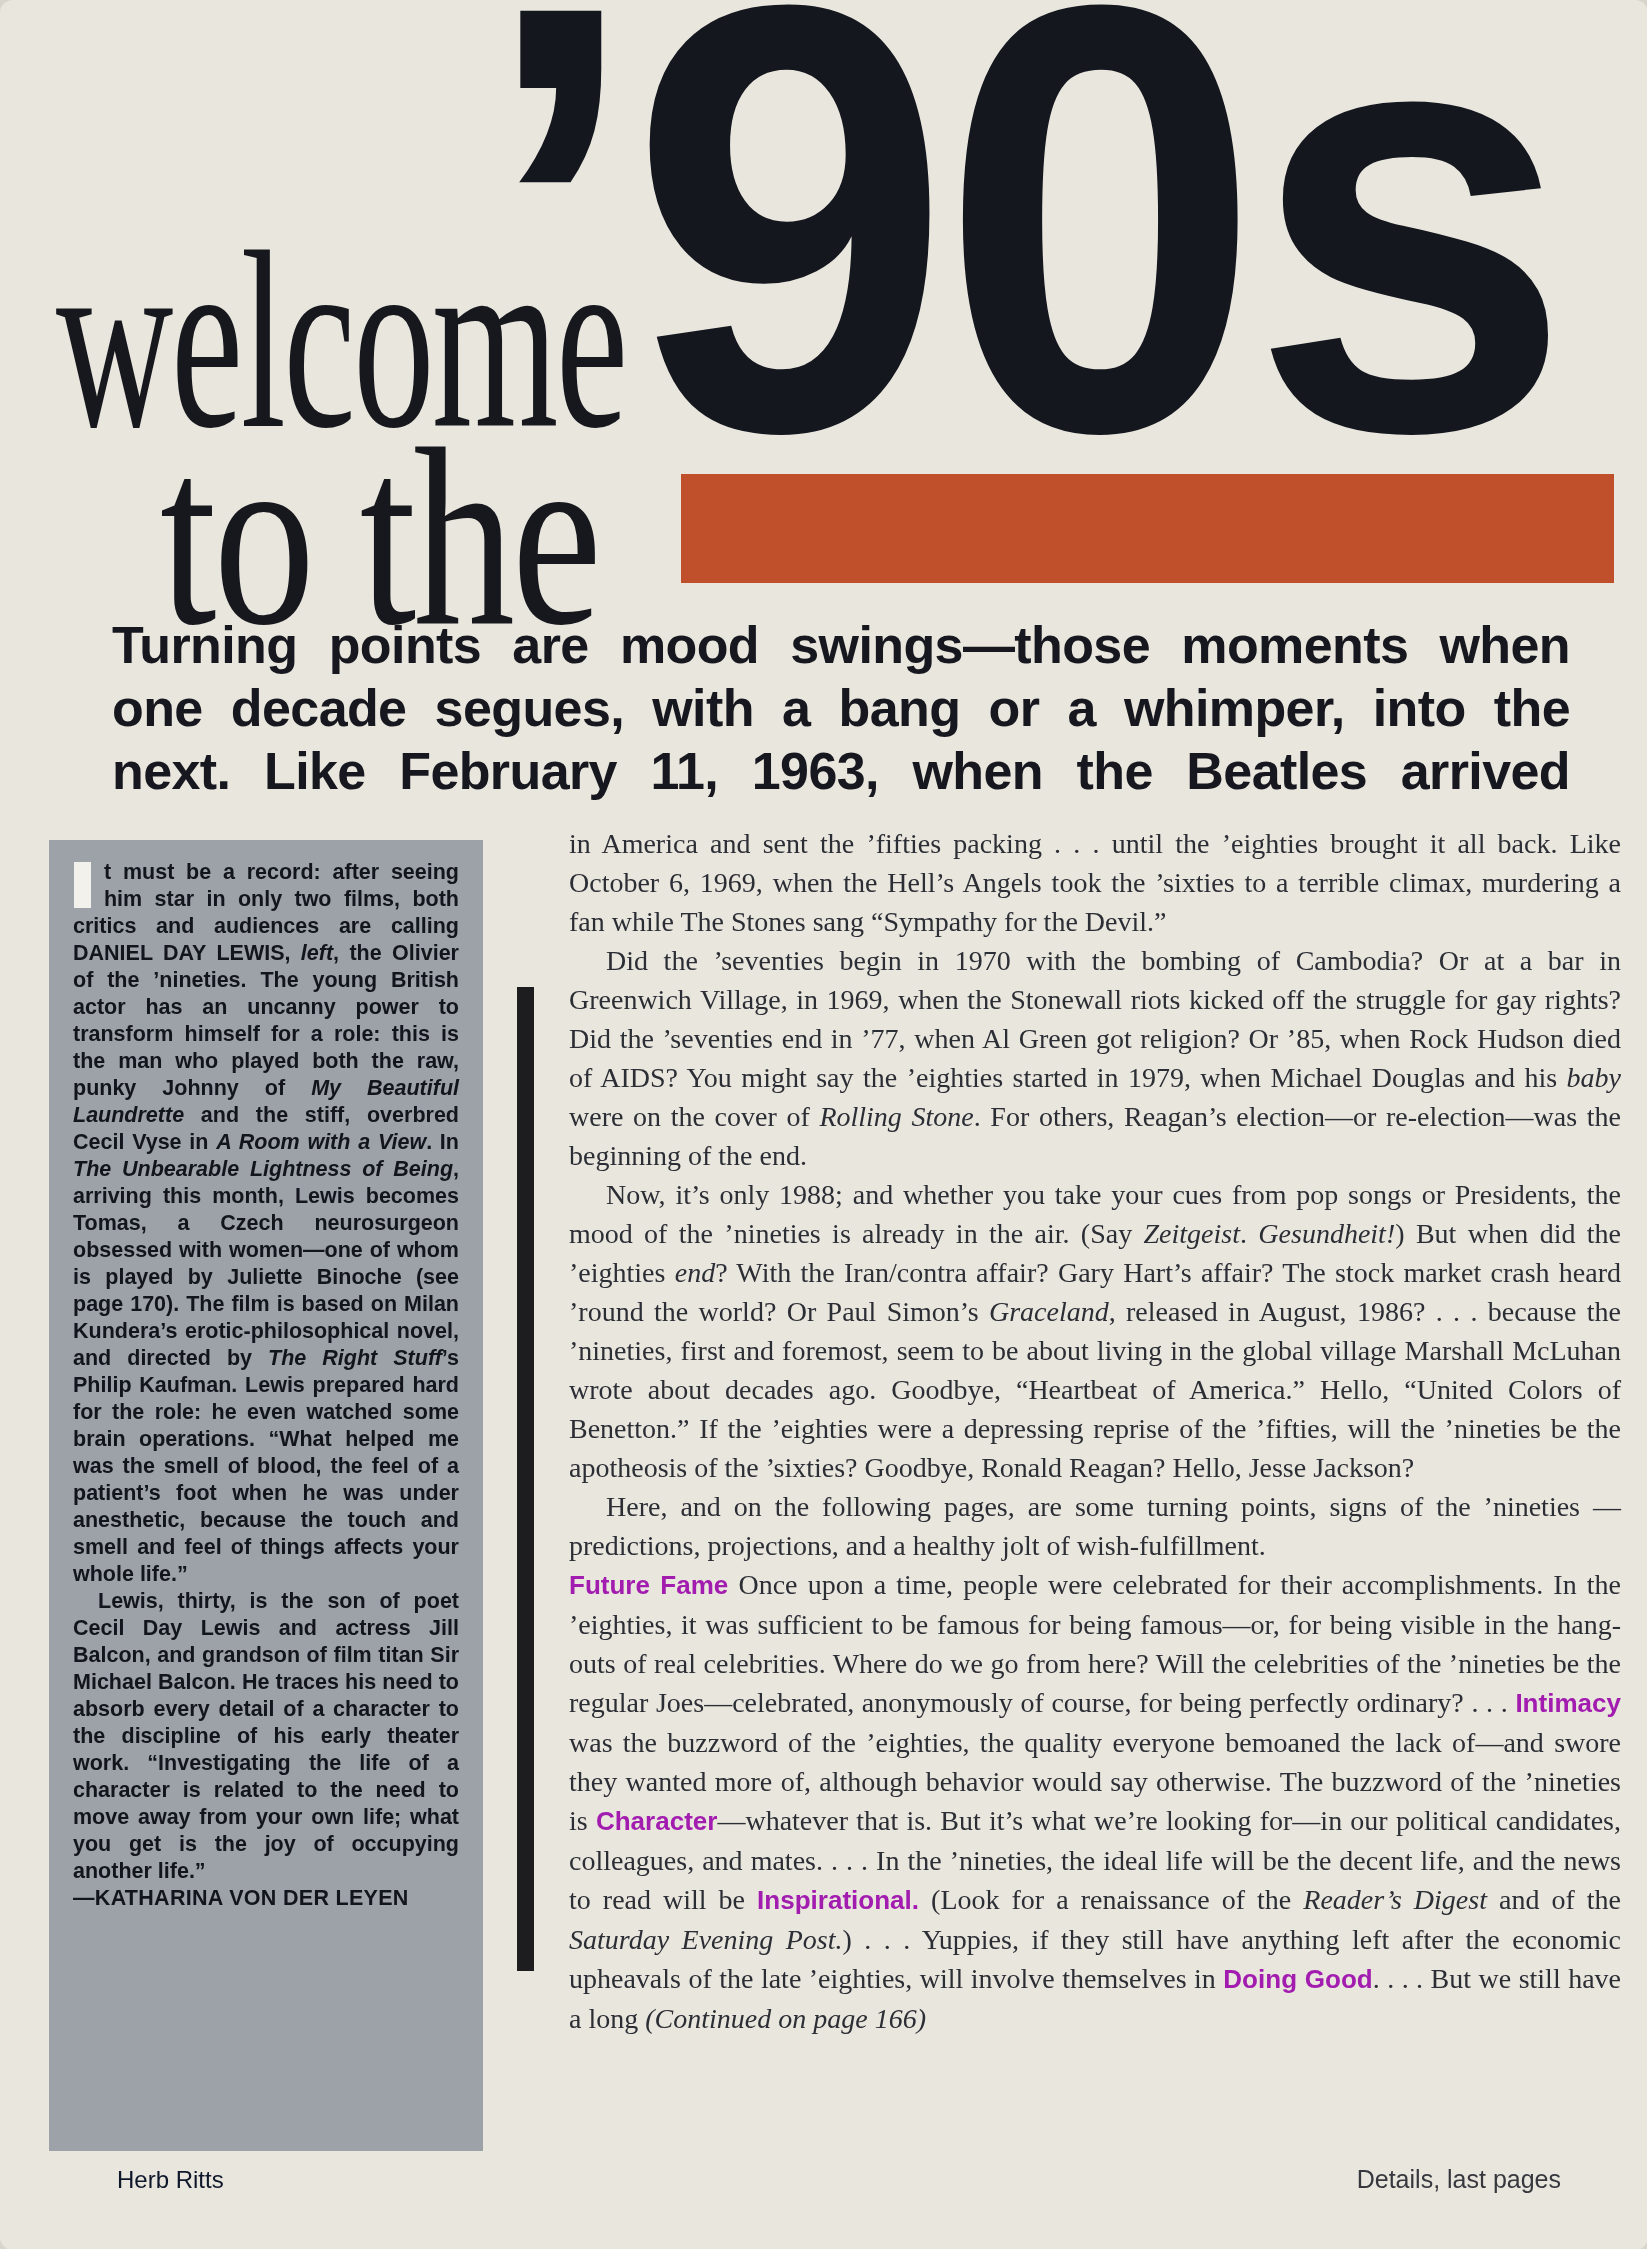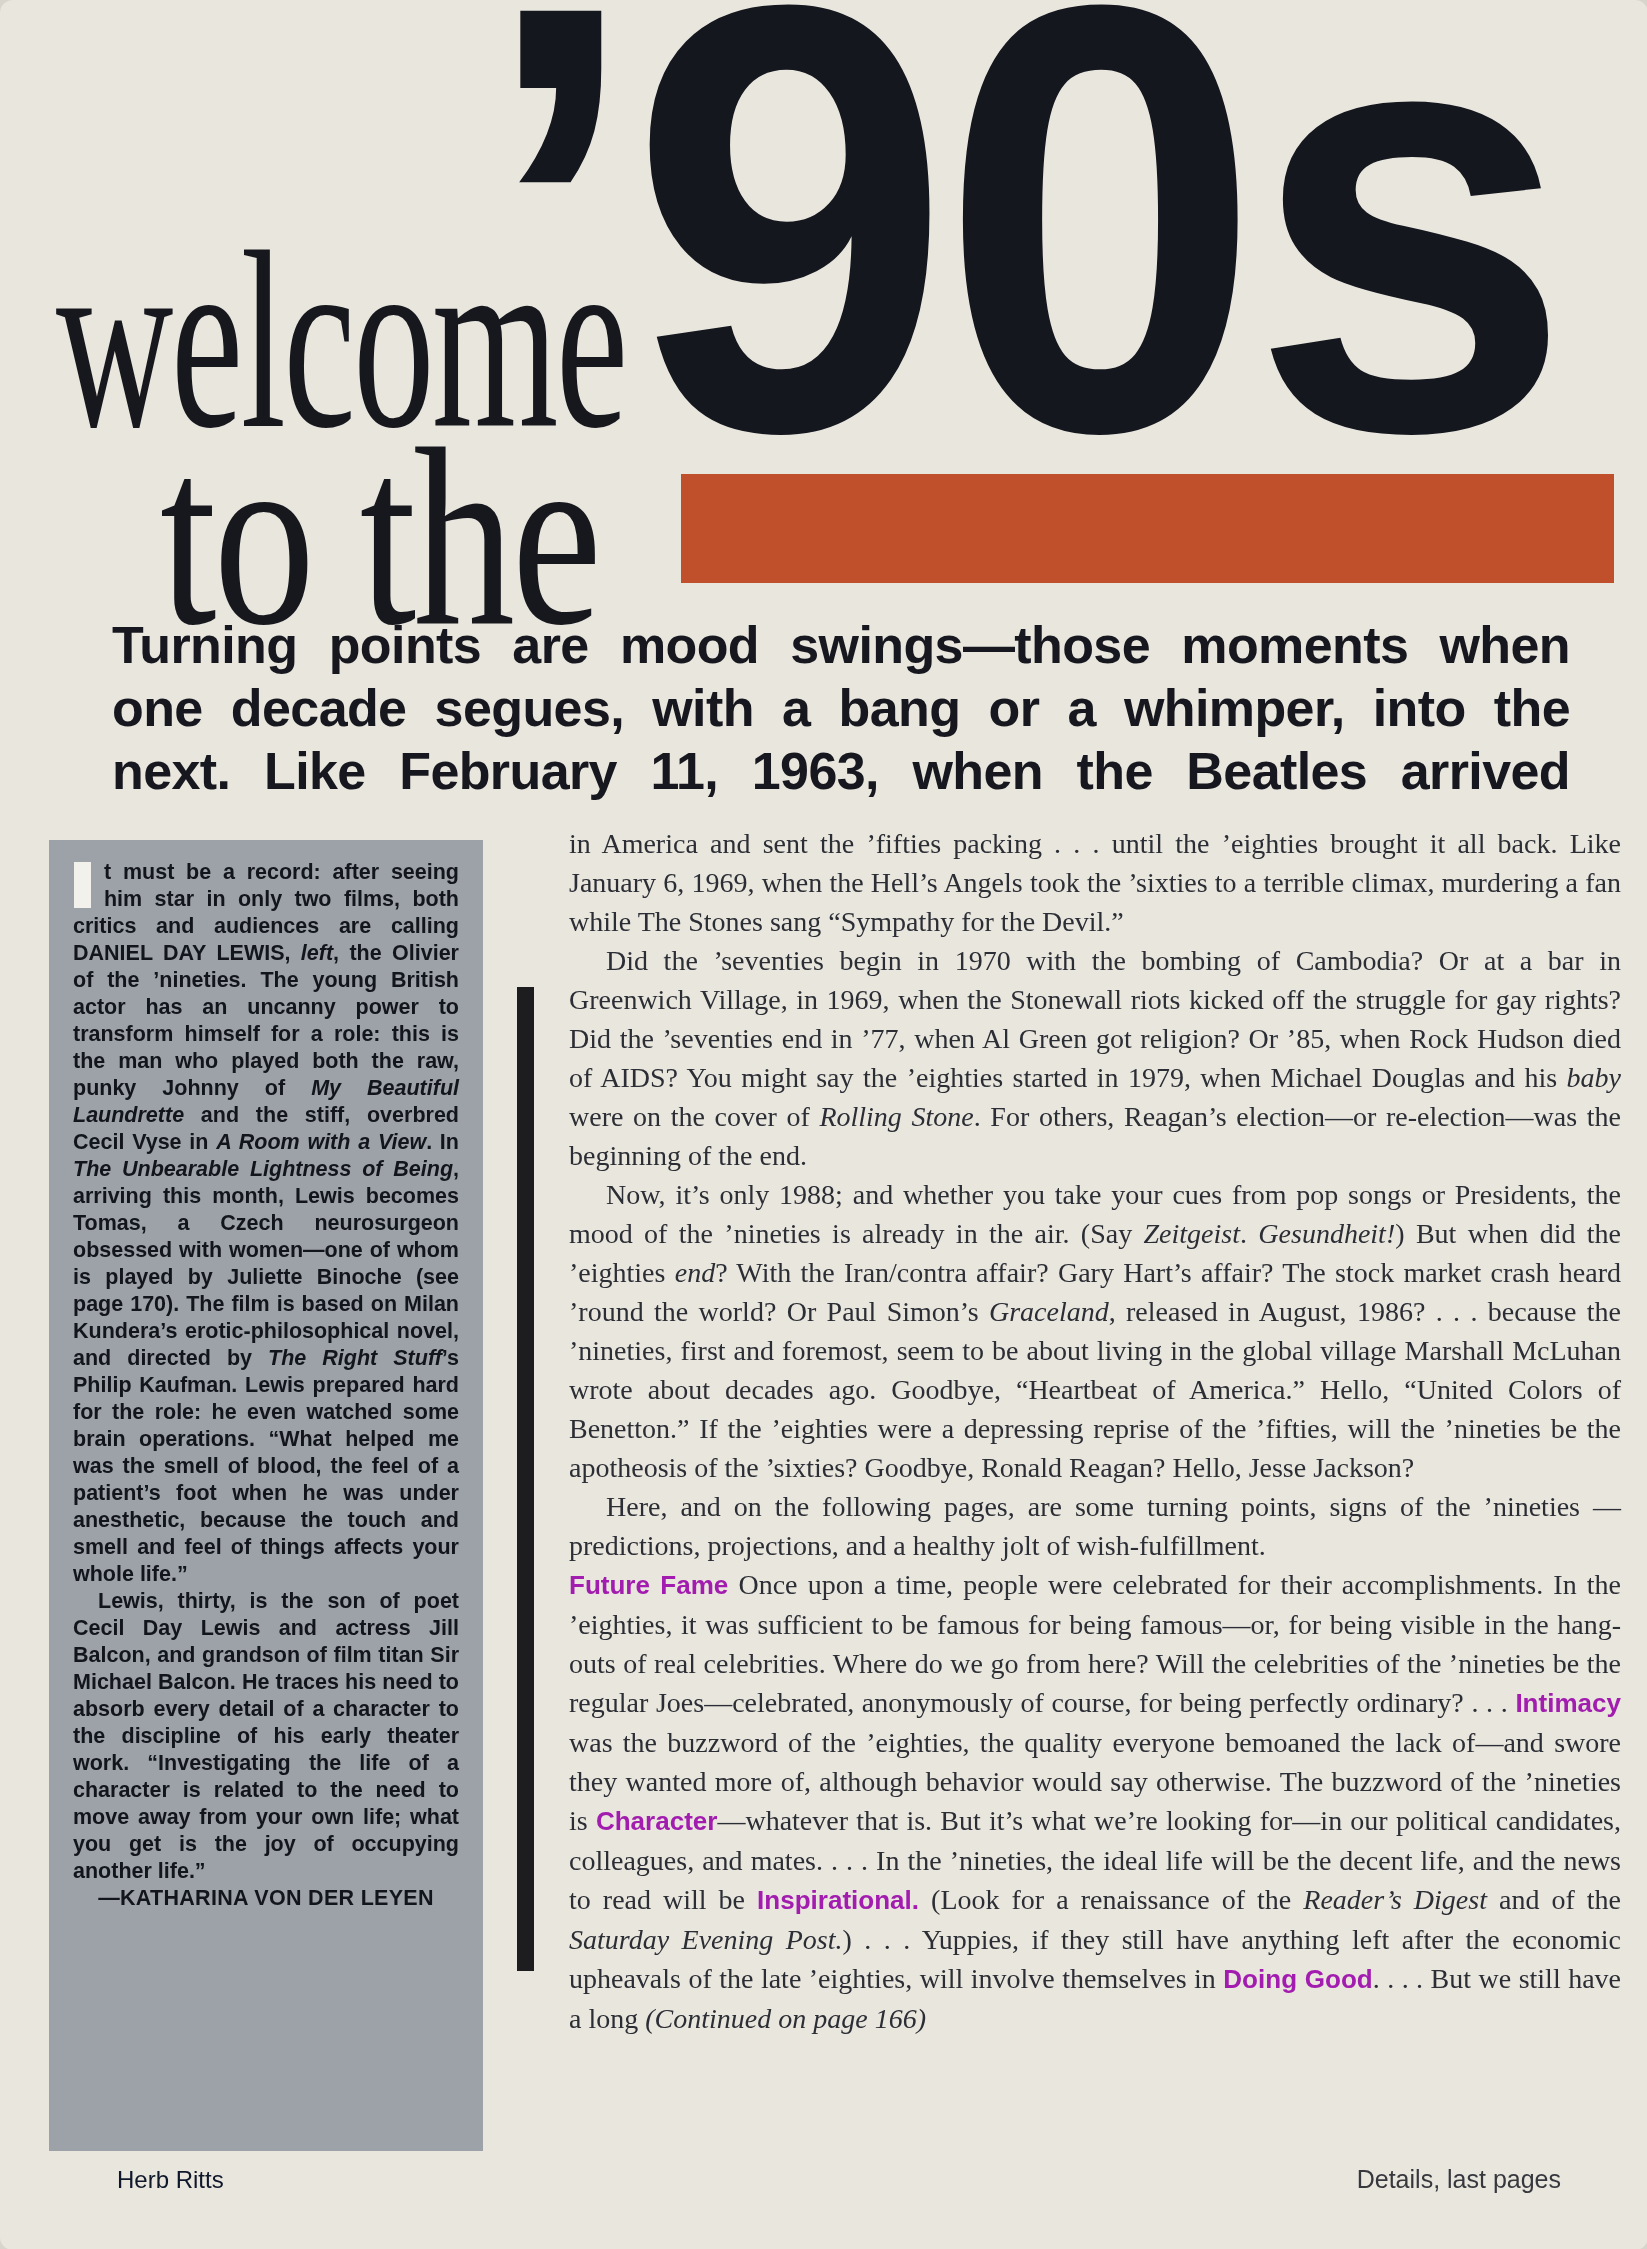--- a/index.html
+++ b/index.html
@@ -46,21 +46,21 @@
     font-size:21.5px; line-height:27px; color:#13151d;
     text-align:justify; hyphens:auto; -webkit-hyphens:auto;
   }
   .sidebar p{margin:0;}
   .sb-ind{text-indent:25px;}
   .dropcap{
     float:left; width:17px; height:46px; background:#f2f1ec;
     margin:3.2px 12.7px 0 1.3px;
   }
   .sb-byline{
-    margin-top:0; letter-spacing:0.3px; text-align:center;
+    margin-top:0; letter-spacing:0.3px; text-align:left;
   }
   .i{font-style:italic;}
   
   .vrule{
     position:absolute; left:517px; top:987px; width:17px; height:984px;
     background:#1d1d1f;
   }
   
   .bodycol{
     position:absolute; left:569px; top:824px; width:1052px;
@@ -104,21 +104,21 @@
 
   <aside class="sidebar">
     <p><span class="dropcap"></span><span>t must be a record: after seeing him star in only two films, both critics and audiences are calling DANIEL DAY LEWIS, <span class="i">left</span>, the Olivier of the ’nineties. The young British actor has an uncanny power to transform himself for a role: this is the man who played both the raw, punky Johnny of <span class="i">My Beautiful Laundrette</span> and the stiff, overbred Cecil Vyse in <span class="i">A Room with a View</span>. In <span class="i">The Unbearable Lightness of Being</span>, arriving this month, Lewis becomes Tomas, a Czech neurosurgeon obsessed with women—one of whom is played by Juliette Binoche (see page 170). The film is based on Milan Kundera’s erotic-philosophical novel, and directed by <span class="i">The Right Stuff</span>’s Philip Kaufman. Lewis prepared hard for the role: he even watched some brain operations. “What helped me was the smell of blood, the feel of a patient’s foot when he was under anesthetic, because the touch and smell and feel of things affects your whole life.”</span></p>
     <p class="sb-ind">Lewis, thirty, is the son of poet Cecil Day Lewis and actress Jill Balcon, and grandson of film titan Sir Michael Balcon. He traces his need to absorb every detail of a character to the discipline of his early theater work. “Investigating the life of a character is related to the need to move away from your own life; what you get is the joy of occupying another life.”</p>
     <p class="sb-byline">—KATHARINA VON DER LEYEN</p>
   </aside>
 
   <div class="vrule"></div>
 
   <main class="bodycol">
-    <p>in America and sent the ’fifties packing . . . until the ’eighties brought it all back. Like January 6, 1969, when the Hell’s Angels took the ’sixties to a terrible climax, murdering a fan while The Stones sang “Sympathy for the Devil.”</p>
+    <p>in America and sent the ’fifties packing . . . until the ’eighties brought it all back. Like October 6, 1969, when the Hell’s Angels took the ’sixties to a terrible climax, murdering a fan while The Stones sang “Sympathy for the Devil.”</p>
     <p class="ind">Did the ’seventies begin in 1970 with the bombing of Cambodia? Or at a bar in Greenwich Village, in 1969, when the Stonewall riots kicked off the struggle for gay rights? Did the ’seventies end in ’77, when Al Green got religion? Or ’85, when Rock Hudson died of AIDS? You might say the ’eighties started in 1979, when Michael Douglas and his <span class="i">baby</span> were on the cover of <span class="i">Rolling Stone</span>. For others, Reagan’s election—or re-election—was the beginning of the end.</p>
     <p class="ind">Now, it’s only 1988; and whether you take your cues from pop songs or Presidents, the mood of the ’nineties is already in the air. (Say <span class="i">Zeitgeist</span>. <span class="i">Gesundheit!</span>) But when did the ’eighties <span class="i">end</span>? With the Iran/contra affair? Gary Hart’s affair? The stock market crash heard ’round the world? Or Paul Simon’s <span class="i">Graceland</span>, released in August, 1986? . . . because the ’nineties, first and foremost, seem to be about living in the global village Marshall McLuhan wrote about decades ago. Goodbye, “Heartbeat of America.” Hello, “United Colors of Benetton.” If the ’eighties were a depressing reprise of the ’fifties, will the ’nineties be the apotheosis of the ’sixties? Goodbye, Ronald Reagan? Hello, Jesse Jackson?</p>
     <p class="ind">Here, and on the following pages, are some turning points, signs of the ’nineties —predictions, projections, and a healthy jolt of wish-fulfillment.</p>
     <p><span class="b">Future Fame</span> Once upon a time, people were celebrated for their accomplishments. In the ’eighties, it was sufficient to be famous for being famous—or, for being visible in the hang-outs of real celebrities. Where do we go from here? Will the celebrities of the ’nineties be the regular Joes—celebrated, anonymously of course, for being perfectly ordinary? . . . <span class="b">Intimacy</span> was the buzzword of the ’eighties, the quality everyone bemoaned the lack of—and swore they wanted more of, although behavior would say otherwise. The buzzword of the ’nineties is <span class="b">Character</span>—whatever that is. But it’s what we’re looking for—in our political candidates, colleagues, and mates. . . . In the ’nineties, the ideal life will be the decent life, and the news to read will be <span class="b">Inspirational.</span> (Look for a renaissance of the <span class="i">Reader’s Digest</span> and of the <span class="i">Saturday Evening Post.</span>) . . . Yuppies, if they still have anything left after the economic upheavals of the late ’eighties, will involve themselves in <span class="b">Doing Good</span>. . . . But we still have a long  <span class="i">(Continued on page 166)</span></p>
   </main>
 
   <div class="credit">Herb Ritts</div>
   <div class="details">Details, last pages</div>
 
 </div>

